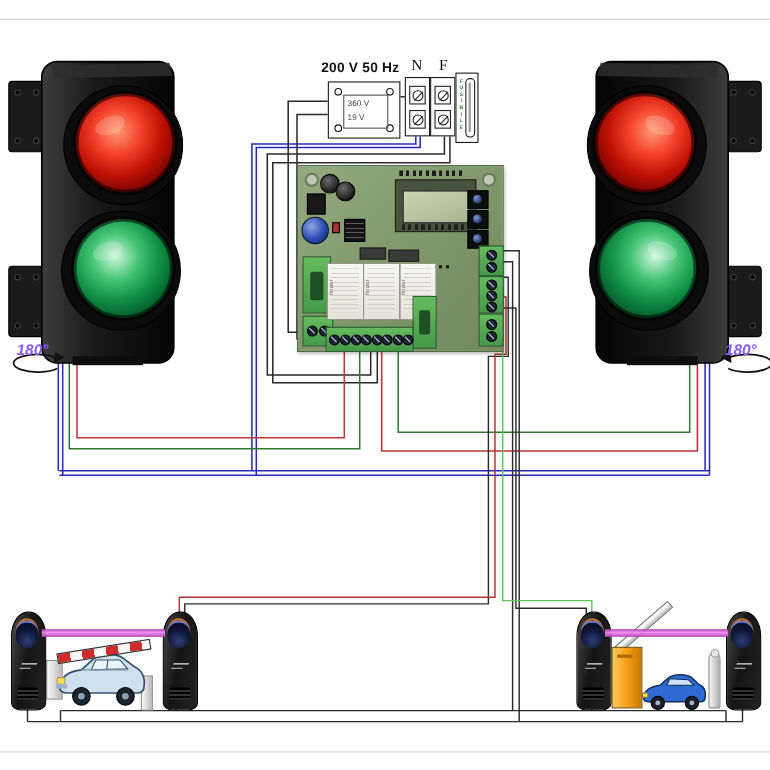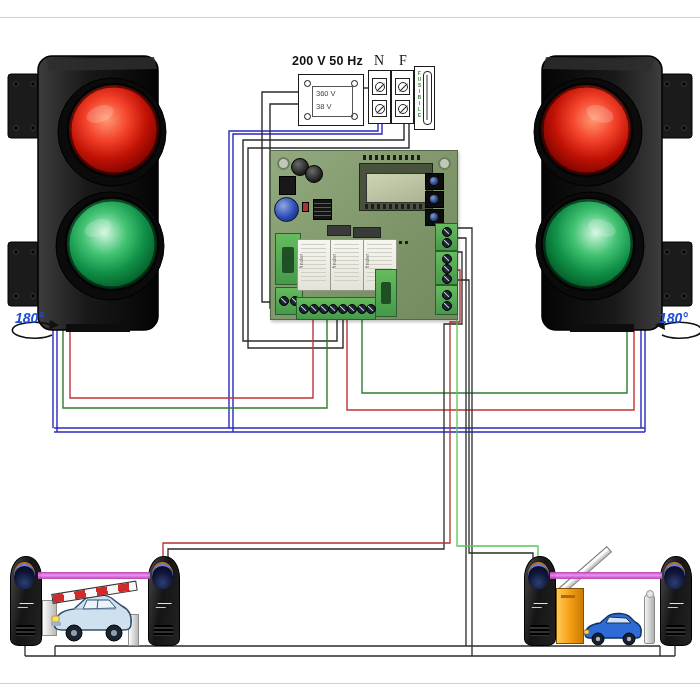--- a/index.html
+++ b/index.html
@@ -81,21 +81,21 @@
   .gate-housing:after{content:"";position:absolute;left:4px;top:6px;width:14px;height:3px;background:#a96d04;}
   .arm-right{position:absolute;left:560px;top:586px;width:62px;height:6px;z-index:3;border:1px solid #777;
             transform:rotate(-41deg);transform-origin:2px 3px;
             background:linear-gradient(0deg,#b5b5b5,#ffffff 70%);}
   .bollard{position:absolute;left:644px;top:594px;width:9px;height:48px;z-index:2;border:1px solid #8a8a8a;
            border-radius:4px 4px 2px 2px;background:linear-gradient(90deg,#f5f5f5,#b0b0b0);}
   .bollard:before{content:"";position:absolute;left:1px;top:-5px;width:6px;height:6px;border-radius:50%;
                   background:#e6e6e6;border:1px solid #999;}
   .scene{position:absolute;z-index:2;}
   .rot{position:absolute;width:58px;height:34px;z-index:3;}
-  .rot span{position:absolute;left:9px;top:0;font-style:italic;font-weight:bold;font-size:14px;color:#1d4ed8;}
+  .rot span{position:absolute;left:9px;top:0;font-style:italic;font-weight:bold;font-size:14px;color:#8b5cf6;}
 </style>
 </head>
 <body>
 
 <div id="canvas">
   <div class="rule" style="top:17px"></div>
   <div class="rule" style="top:683px"></div>
 
   <svg id="wires" width="700" height="700" viewBox="0 0 700 700">
     <defs>
@@ -231,21 +231,21 @@
 
   <div class="pwr-label">200 V 50 Hz</div>
 
   <div class="transformer">
     <i class="tx-screw" style="left:5px;top:5px"></i>
       <i class="tx-screw" style="right:5px;top:5px"></i>
     <i class="tx-screw" style="left:5px;bottom:5px"></i>
       <i class="tx-screw" style="right:5px;bottom:5px"></i>
     <div class="tx-inner">
       <span>360 V</span>
-      <span>38 V</span>
+      <span>19 V</span>
     </div>
   </div>
 
   <div class="tblock-label" style="left:369px;top:53px">N</div>
   <div class="tblock-label" style="left:393px;top:53px">F</div>
 
   <div class="tblock" style="left:368px;top:70px">
     <span class="tscrew" style="top:7px">
         <i></i>
       </span>

